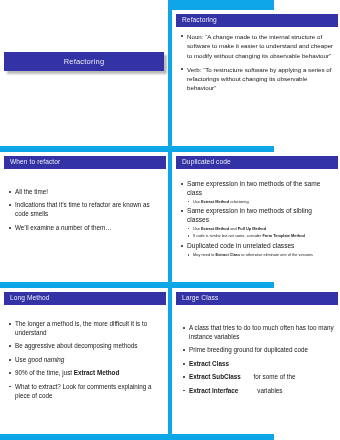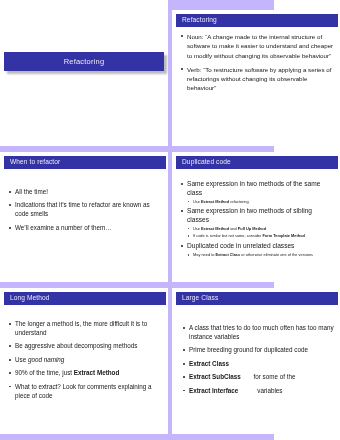--- a/index.html
+++ b/index.html
@@ -12,21 +12,21 @@
     height: 440px;
     font-family: "Liberation Sans", sans-serif;
     color: #1a1a1a;
     overflow: hidden;
   }
 
   #sheet {
     position: relative;
     width: 274px;
     height: 440px;
-    background: #c4b5fd;
+    background: #0ea5e9;
   }
 
   
   .slide {
     position: absolute;
     background: #ffffff;
     box-sizing: border-box;
     overflow: hidden;
   }
 

